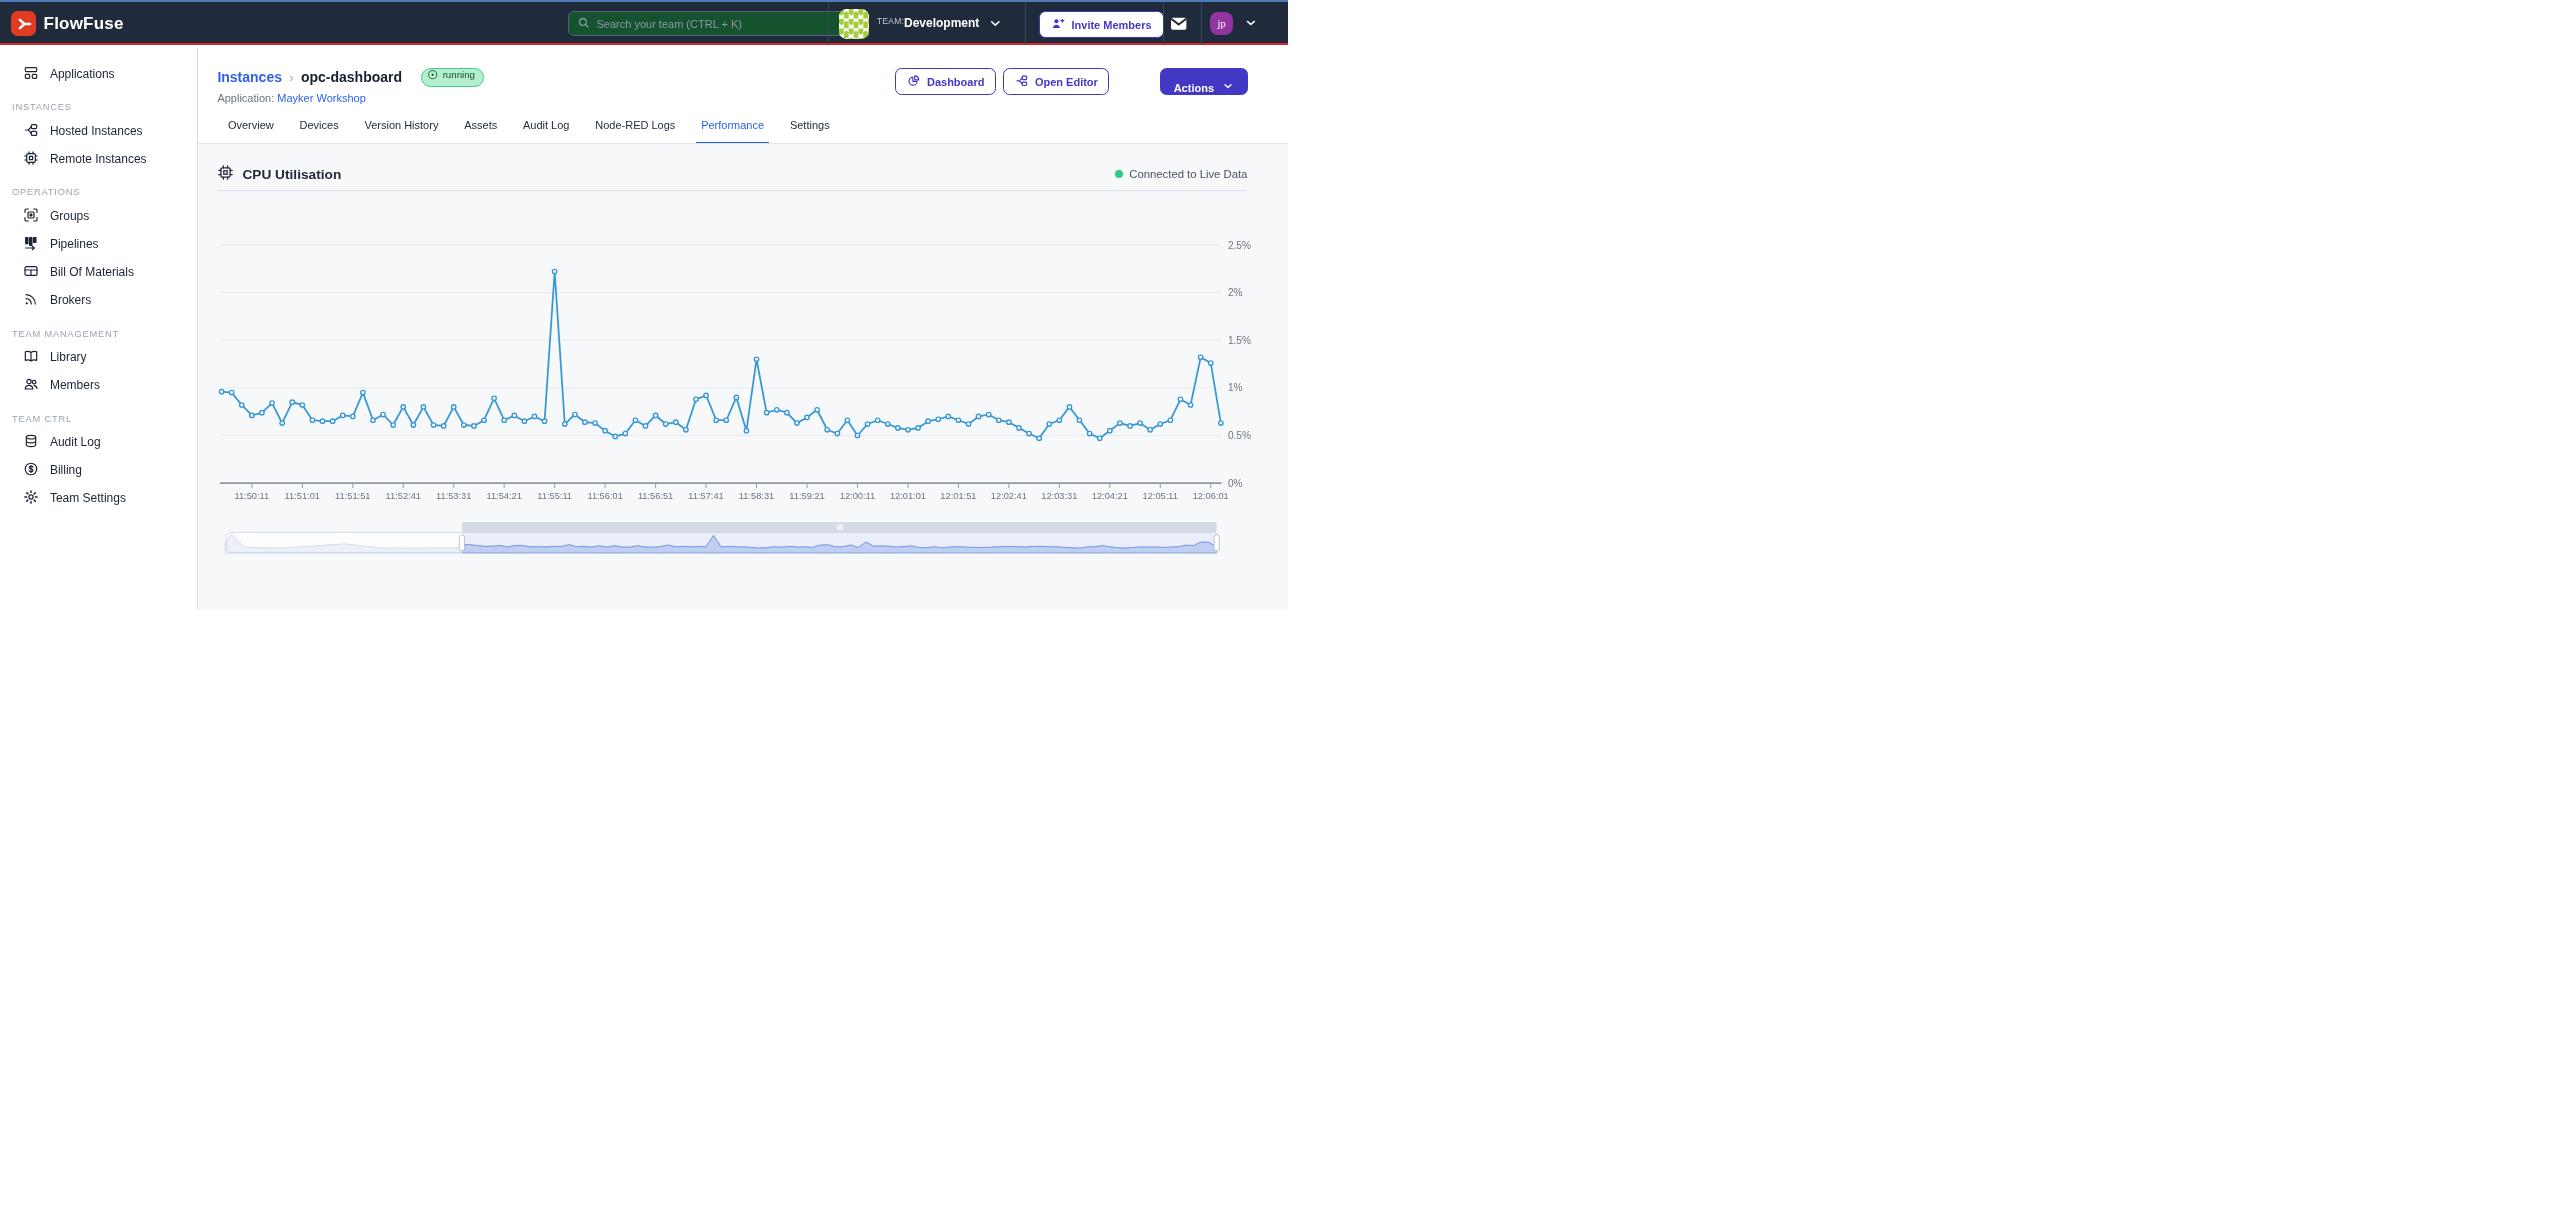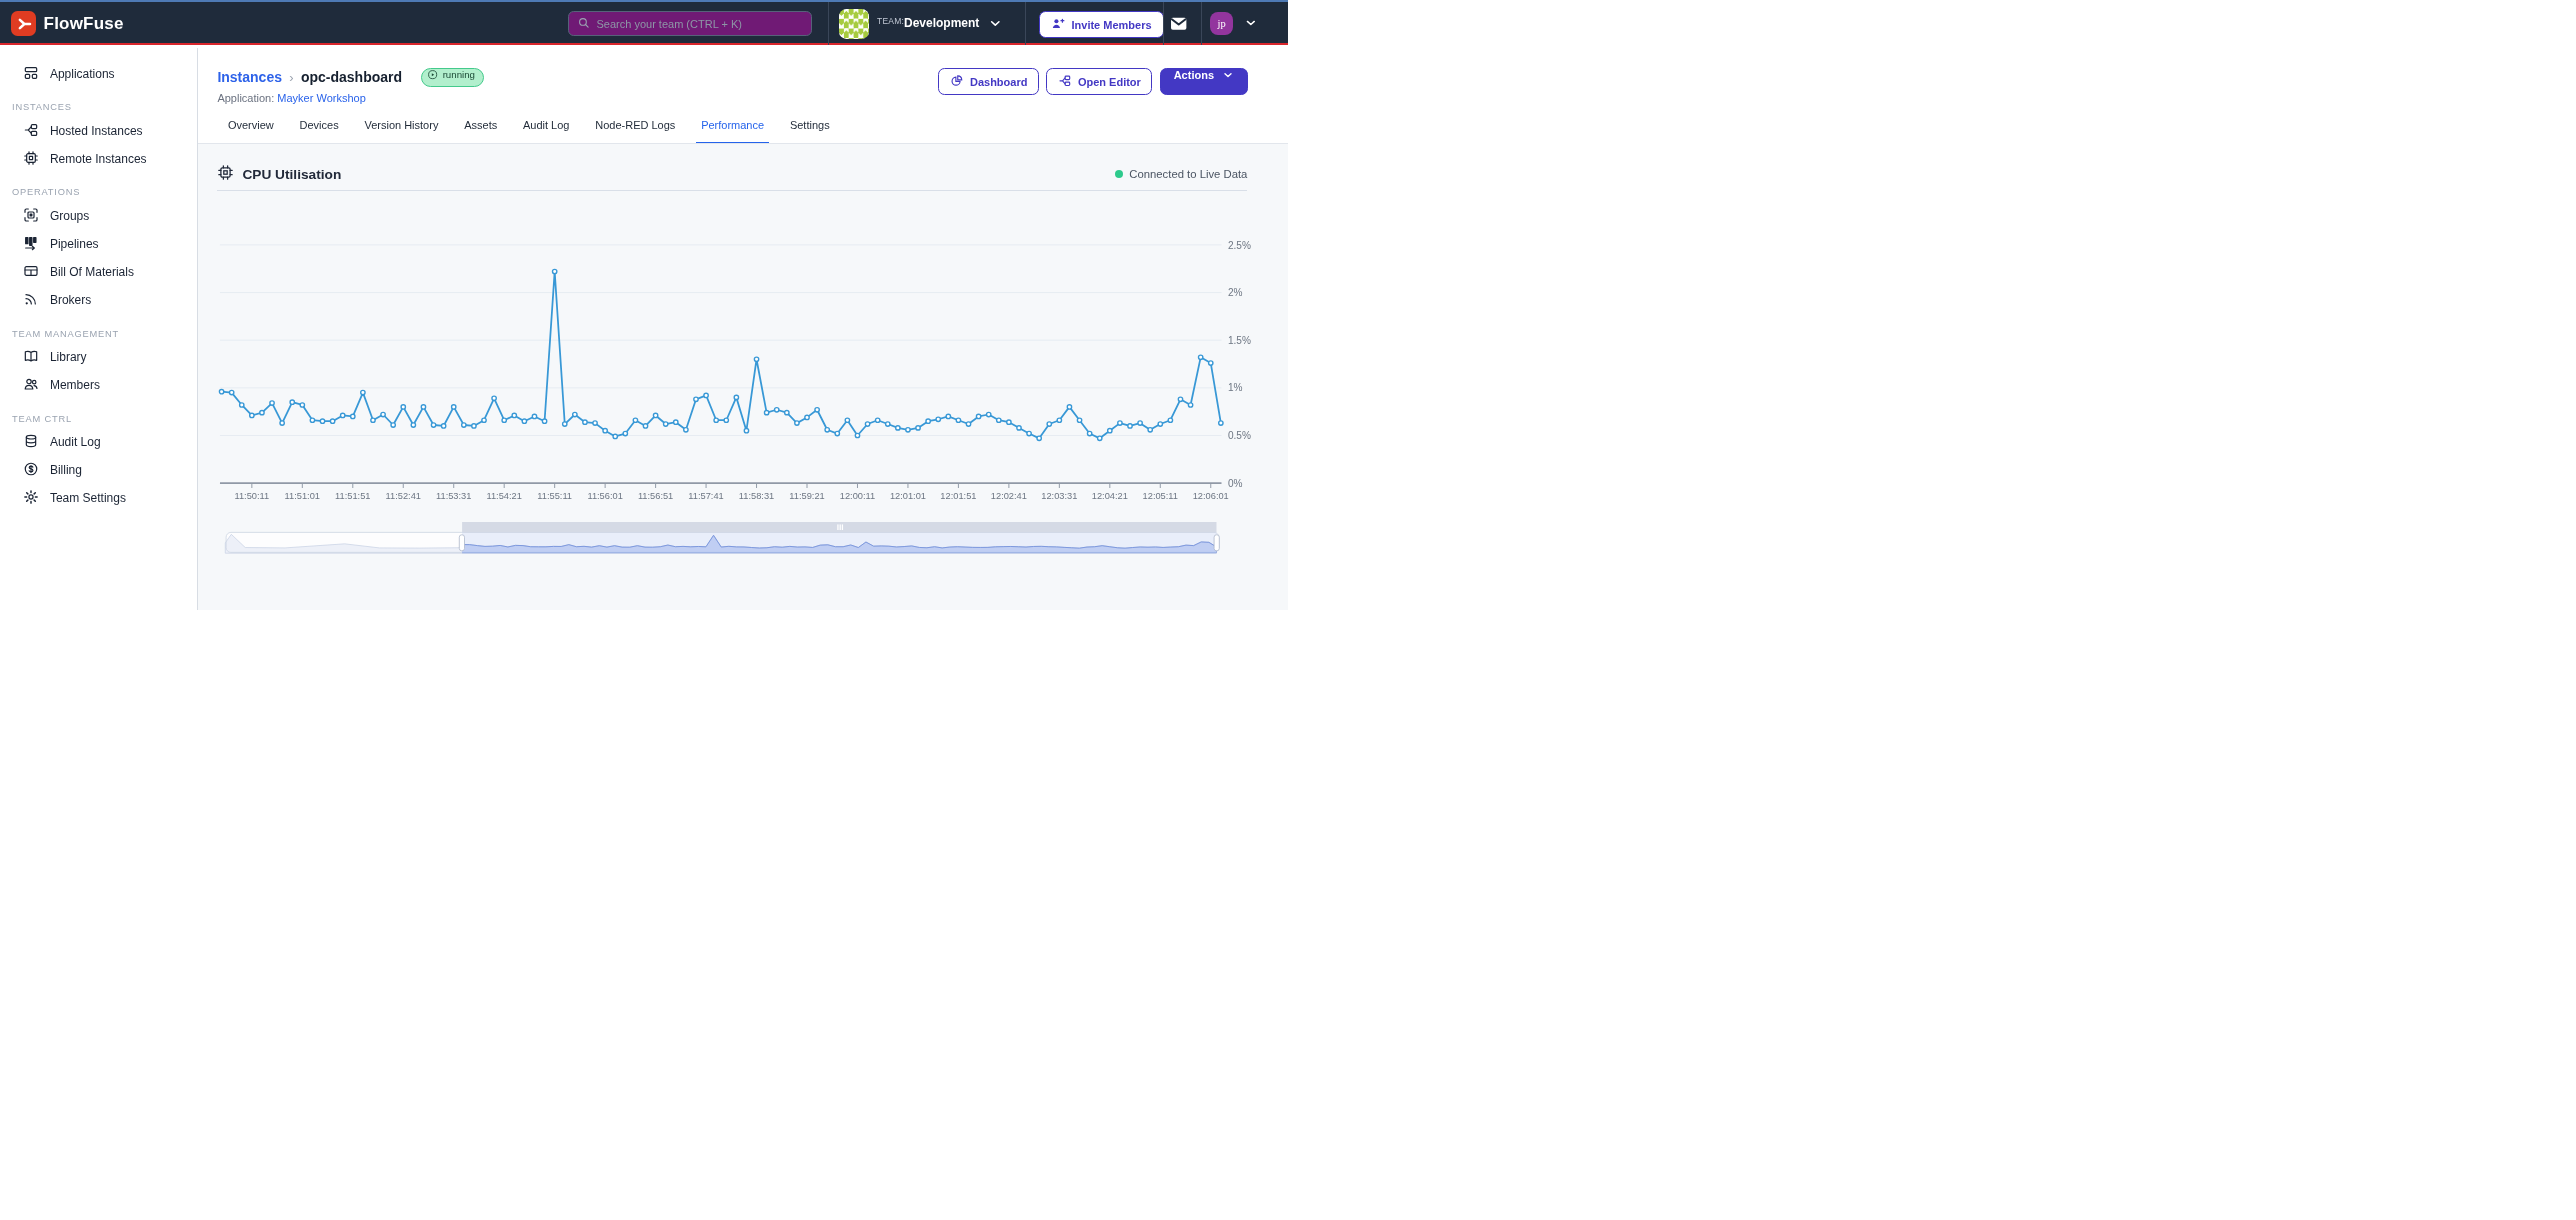--- a/index.html
+++ b/index.html
@@ -6,21 +6,21 @@
   body { font-family:"Liberation Sans", sans-serif; background:#fff; }
   .page { position:relative; width:1288px; height:610px; overflow:hidden; background:#fff; }
 
   
   .topstrip { position:absolute; left:0; top:0; width:100%; height:2.4px; background:#4e7ab5; }
   .navbar { position:absolute; left:0; top:2.4px; width:100%; height:43px; background:#1f2b3b;
             border-bottom:2.4px solid #d9262c; display:flex; align-items:center; }
   .logo { position:absolute; left:11.3px; top:0; height:43px; display:flex; align-items:center; gap:7.3px; }
   .logo-badge { width:25px; height:25px; background:#e03c22; border-radius:6.5px; display:flex; align-items:center; justify-content:center; }
   .brand { color:#fff; font-size:17px; font-weight:700; letter-spacing:0.2px; }
-  .searchbox { position:absolute; left:568px; top:9px; width:244px; height:25px; background:#701a75;
+  .searchbox { position:absolute; left:568px; top:9px; width:280px; height:25px; background:#14532d;
                border:0.8px solid #56627a; border-radius:5.7px; display:flex; align-items:center; padding:0 8px; gap:6.5px; }
   .searchbox input { background:transparent; border:none; outline:none; color:#c3cad6; font-size:11px; width:100%;
                      font-family:"Liberation Sans",sans-serif; }
   .searchbox input::placeholder { color:#8d97a6; }
   .nav-divider { position:absolute; top:0; width:0.8px; height:43px; background:#3a4659; }
   .team-block { position:absolute; left:839px; top:6.5px; display:flex; align-items:center; gap:8px; width:168px; }
   .team-avatar { width:30px; height:30px; border-radius:7.3px; background:#a6cb3e;
      background-image:linear-gradient(45deg, rgba(255,255,255,.95) 25%, transparent 25%, transparent 75%, rgba(255,255,255,.95) 75%),
                       linear-gradient(-45deg, rgba(255,255,255,.95) 25%, transparent 25%, transparent 75%, rgba(255,255,255,.95) 75%);
      background-size:9.7px 9.7px; background-position:0 0, 4.9px 0; }
@@ -51,21 +51,21 @@
   .bc-sep { color:#9ca3af; font-weight:400; font-size:13px; }
   .bc-name { color:#16202f; }
   .status-badge { margin-left:11.3px; height:18.6px; padding:0 8px 0 5.7px; border-radius:9.7px; background:#b2efcd; border:0.8px solid #44ca8c;
                   display:flex; gap:4px; color:#1c4a36; font-size:9.7px; font-weight:500; }
   .app-row { position:absolute; left:19.4px; top:44px; font-size:11px; color:#6b7280; }
   .app-link { color:#2a63ea; cursor:pointer; }
   .header-buttons { position:absolute; right:40px; top:20px; display:flex; gap:7.3px; }
   .btn-outline { height:27px; padding:0 10.5px; background:#fff; border:1.6px solid #4338c4; border-radius:6.5px; color:#4338c4;
                  font-weight:700; font-size:11px; display:flex; align-items:center; gap:6.5px; cursor:pointer; font-family:inherit; }
   .btn-solid { height:27px; padding:0 13px; background:#4338c4; border:1.6px solid #4338c4; border-radius:6.5px; color:#fff;
-               font-weight:700; font-size:11px; display:flex; align-items:flex-start; gap:8px; cursor:pointer; font-family:inherit; }
+               font-weight:700; font-size:11px; display:flex; align-items:flex-end; gap:8px; cursor:pointer; font-family:inherit;margin-left:43px; }
   .tabs { position:absolute; left:25px; bottom:0; display:flex; gap:16px; }
   .tab { height:25px; padding:0 4.9px; font-size:11px; color:#1f2937; display:flex; align-items:flex-start; cursor:pointer; position:relative; }
   .tab.active { color:#2563eb; }
   .tab.active::after { content:""; position:absolute; left:0; right:0; bottom:0; height:2.4px; background:#2563eb; }
   .tabs-border { position:absolute; left:0; bottom:0; width:100%; height:0.8px; background:#e2e6ec; }
 
   
   .perf-panel { position:absolute; left:198px; top:144px; width:1090px; height:467px; background:#f6f8fa; }
   .section-head { position:absolute; left:19.4px; top:14.6px; width:1030px; height:32px; border-bottom:0.8px solid #d9dfe8;
                   display:flex; align-items:center; justify-content:space-between; }

